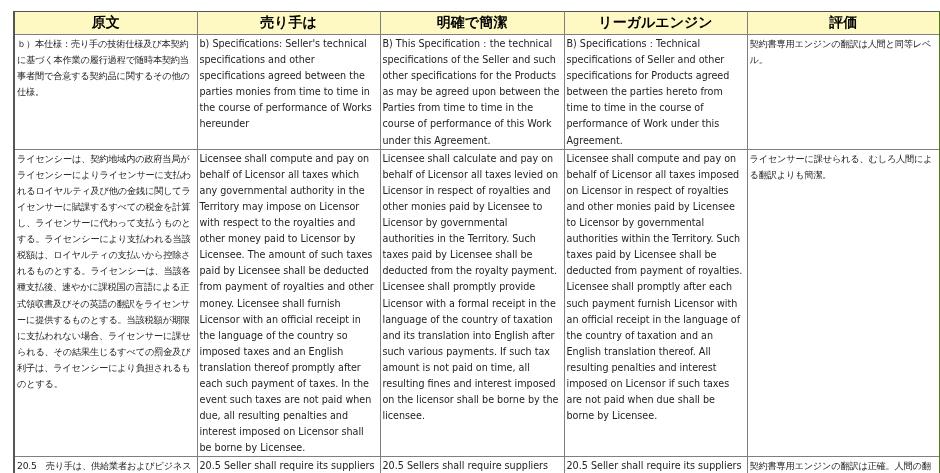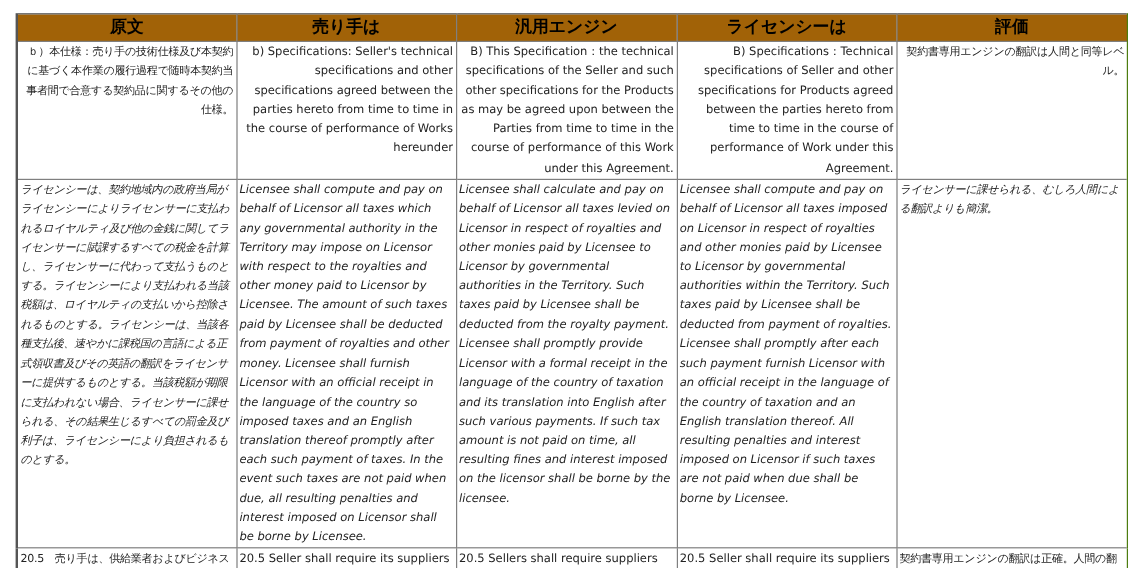--- a/index.html
+++ b/index.html
@@ -22,21 +22,21 @@
       border-collapse: collapse;
       table-layout: fixed;
       width: 926px;
     }
     table.cmp col.c1 { width: 183px; }
     table.cmp col.c2 { width: 183px; }
     table.cmp col.c3 { width: 184px; }
     table.cmp col.c4 { width: 183px; }
     table.cmp col.c5 { width: 193px; }
     table.cmp th {
-      background: #a16207;
+      background: #fef9c3;
       color: #000000;
       font-weight: bold;
       font-size: 14px;
       height: 22px;
       padding: 0;
       text-align: center;
       vertical-align: middle;
       border: 1px solid #7f7f7f;
       border-top: 1.5px solid #555555;
     }
@@ -47,22 +47,22 @@
       font-size: 9.6px;
       line-height: 16.1px;
       color: #222222;
       word-wrap: break-word;
       overflow: hidden;
     }
     table.cmp td.ja {
       font-size: 9.2px;
       letter-spacing: -0.2px;
     }
-    table.cmp tr.r1 td { height: 103px; text-align: right; }
-    table.cmp tr.r2 td { height: 257px; font-style: italic; }
+    table.cmp tr.r1 td { height: 103px; }
+    table.cmp tr.r2 td { height: 257px; }
     table.cmp tr.r3 td { height: 63px; }
     table.cmp td:first-child, table.cmp th:first-child { border-left: 2px solid #555555; }
     table.cmp td:last-child, table.cmp th:last-child { border-right: 2px solid #4d7c0f; }
     table.cmp tr.r3 td { border-bottom: 1.5px solid #555555; }
   </style>
 </head>
 <body>
 
 <div class="wrap">
   <table class="cmp">
@@ -70,29 +70,29 @@
       <col class="c1">
         <col class="c2">
         <col class="c3">
         <col class="c4">
         <col class="c5">
     </colgroup>
     <thead>
       <tr>
         <th>原文</th>
         <th>売り手は</th>
-        <th>汎用エンジン</th>
-        <th>ライセンシーは</th>
+        <th>明確で簡潔</th>
+        <th>リーガルエンジン</th>
         <th>評価</th>
       </tr>
     </thead>
     <tbody>
       <tr class="r1">
         <td class="ja">ｂ）本仕様：売り手の技術仕様及び本契約に基づく本作業の履行過程で随時本契約当事者間で合意する契約品に関するその他の仕様。</td>
-        <td>b) Specifications: Seller's technical specifications and other specifications agreed between the parties hereto from time to time in the course of performance of Works hereunder</td>
+        <td>b) Specifications: Seller's technical specifications and other specifications agreed between the parties monies from time to time in the course of performance of Works hereunder</td>
         <td>B) This Specification：the technical specifications of the Seller and such other specifications for the Products as may be agreed upon between the Parties from time to time in the course of performance of this Work under this Agreement.</td>
         <td>B) Specifications：Technical specifications of Seller and other specifications for Products agreed between the parties hereto from time to time in the course of performance of Work under this Agreement.</td>
         <td class="ja">契約書専用エンジンの翻訳は人間と同等レベル。</td>
       </tr>
       <tr class="r2">
         <td class="ja">ライセンシーは、契約地域内の政府当局がライセンシーによりライセンサーに支払われるロイヤルティ及び他の金銭に関してライセンサーに賦課するすべての税金を計算し、ライセンサーに代わって支払うものとする。ライセンシーにより支払われる当該税額は、ロイヤルティの支払いから控除されるものとする。ライセンシーは、当該各種支払後、速やかに課税国の言語による正式領収書及びその英語の翻訳をライセンサーに提供するものとする。当該税額が期限に支払われない場合、ライセンサーに課せられる、その結果生じるすべての罰金及び利子は、ライセンシーにより負担されるものとする。</td>
         <td>Licensee shall compute and pay on behalf of Licensor all taxes which any governmental authority in the Territory may impose on Licensor with respect to the royalties and other money paid to Licensor by Licensee. The amount of such taxes paid by Licensee shall be deducted from payment of royalties and other money. Licensee shall furnish Licensor with an official receipt in the language of the country so imposed taxes and an English translation thereof promptly after each such payment of taxes. In the event such taxes are not paid when due, all resulting penalties and interest imposed on Licensor shall be borne by Licensee.</td>
         <td>Licensee shall calculate and pay on behalf of Licensor all taxes levied on Licensor in respect of royalties and other monies paid by Licensee to Licensor by governmental authorities in the Territory. Such taxes paid by Licensee shall be deducted from the royalty payment. Licensee shall promptly provide Licensor with a formal receipt in the language of the country of taxation and its translation into English after such various payments. If such tax amount is not paid on time, all resulting fines and interest imposed on the licensor shall be borne by the licensee.</td>
         <td>Licensee shall compute and pay on behalf of Licensor all taxes imposed on Licensor in respect of royalties and other monies paid by Licensee to Licensor by governmental authorities within the Territory. Such taxes paid by Licensee shall be deducted from payment of royalties. Licensee shall promptly after each such payment furnish Licensor with an official receipt in the language of the country of taxation and an English translation thereof. All resulting penalties and interest imposed on Licensor if such taxes are not paid when due shall be borne by Licensee.</td>
         <td class="ja">ライセンサーに課せられる、むしろ人間による翻訳よりも簡潔。</td>

